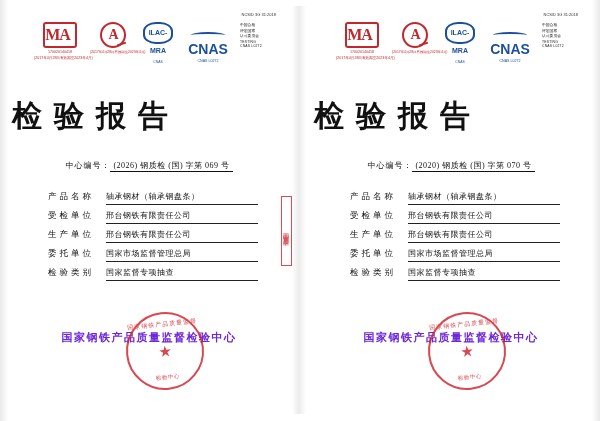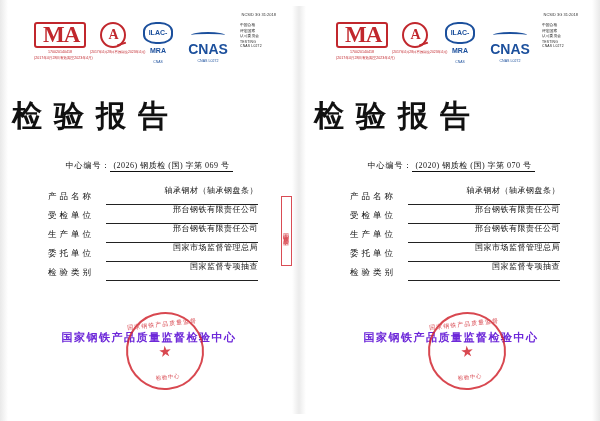--- a/index.html
+++ b/index.html
@@ -74,23 +74,23 @@
     letter-spacing: 0;
   }
 
   
   .logo-ma { left: 0; width: 52px; }
   .logo-ma .mark {
     display: inline-block;
     border: 2px solid #c1272d;
     border-radius: 3px;
     color: #c1272d;
-    font-size: 23px;
+    font-size: 16px;
     line-height: 20px;
-    padding: 1px 5px 1px 7px;
+    padding: 1px 5px 1px 0;
     font-family: "Liberation Serif", serif;
   }
   .logo-ma .sub { margin-top: 2px; color: #c1272d; font-size: 3.6px; }
 
   
   .logo-cal { left: 56px; width: 46px; }
   .logo-cal .mark {
     display: inline-block;
     width: 22px; height: 22px;
     border: 2px solid #c1272d;
@@ -217,25 +217,25 @@
     font-family: "Liberation Serif", serif;
     color: #111;
     letter-spacing: 3px;
     white-space: nowrap;
     padding-bottom: 2px;
     margin-top: 12px;
   }
   .field-value {
     flex: 1;
     border-bottom: 1px solid #222;
-    text-align: right;
+    text-align: left;
     font-size: 8px;
     font-family: "Liberation Serif", serif;
     color: #111;
-    padding-bottom: 8px;
+    padding-bottom: 2px;
     letter-spacing: 0.5px;
     white-space: nowrap;
   }
 
   
   .issuer {
     position: absolute;
     top: 330px;
     left: 0;
     width: 298px;

